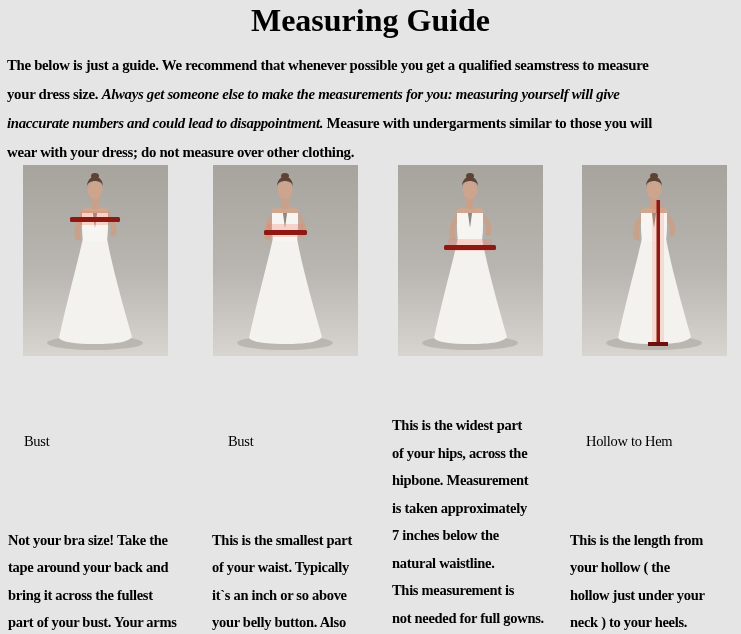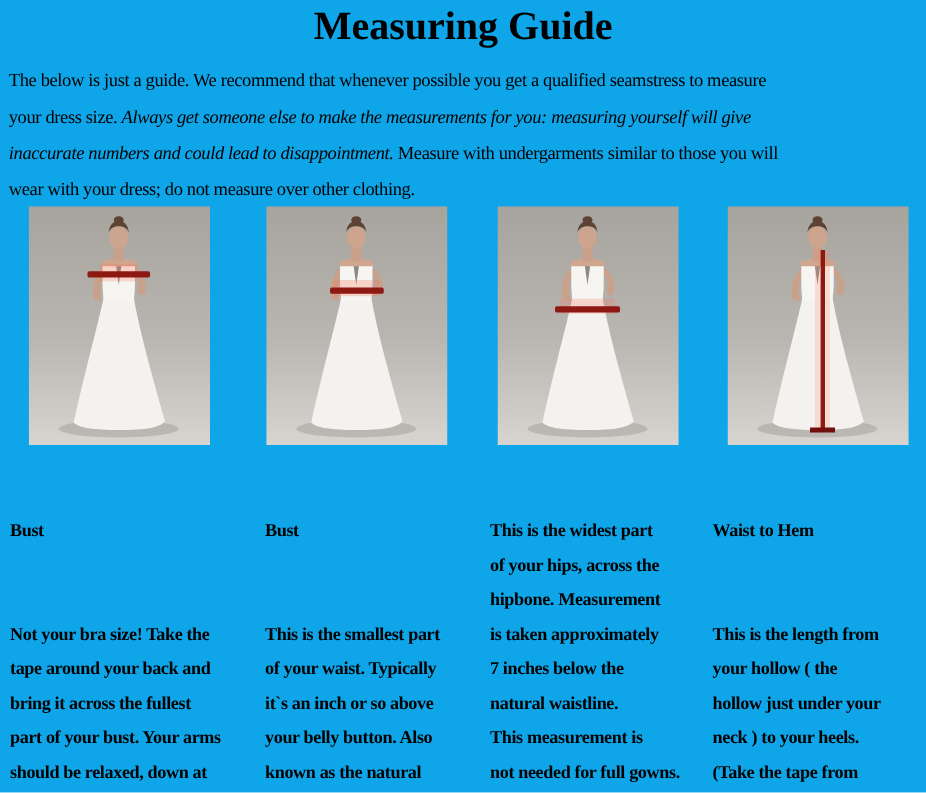--- a/index.html
+++ b/index.html
@@ -1,20 +1,20 @@
 <!DOCTYPE html>
 <html><head>
 <meta charset="utf-8">
 <style>
   html, body { margin: 0; padding: 0; background: #ffffff; }
   .page {
     position: relative;
     width: 741px;
     height: 634px;
-    background: #0ea5e9;
+    background: #e5e5e5;
     color: #000000;
     font-family: "Liberation Serif", "DejaVu Serif", serif;
     overflow: hidden;
   }
   .title {
     position: absolute;
     top: 2px;
     left: 0;
     width: 100%;
     margin: 0;
@@ -23,21 +23,21 @@
     font-weight: bold;
     letter-spacing: 0px;
   }
   .intro {
     position: absolute;
     top: 51px;
     left: 7px;
     width: 730px;
     margin: 0;
     font-size: 14.8px;
-    font-weight: normal;
+    font-weight: bold;
     line-height: 29px;
     letter-spacing: -0.3px;
     white-space: pre-line;
   }
   .intro em { font-style: italic; }
   .photo {
     position: absolute;
     top: 165px;
     width: 145px;
     height: 191px;
@@ -50,24 +50,24 @@
   .col {
     position: absolute;
     top: 357px;
     font-size: 14.5px;
     font-weight: bold;
     line-height: 27.5px;
     letter-spacing: -0.3px;
     white-space: pre;
   }
   .col h3 {
-    margin: 0;
+    margin: 16px;
     font-size: inherit;
     line-height: inherit;
-    font-weight: bold;
+    font-weight: normal;
   }
   .col .body { white-space: pre; }
   #col-bust   { left: 8px; }
   #col-waist  { left: 212px; }
   #col-hips   { left: 392px; }
   #col-hollow { left: 570px; }
   .defs-holder { position: absolute; width: 0; height: 0; overflow: hidden; }
 </style>
 </head>
 <body>
@@ -195,21 +195,21 @@
 of your hips, across the
 hipbone. Measurement
 is taken approximately
 7 inches below the
 natural waistline.
 This measurement is
 not needed for full gowns.</div>
   </div>
 
   <div class="col" id="col-hollow">
-    <h3>Waist to Hem</h3>
+    <h3>Hollow to Hem</h3>
     <div class="body">This is the length from
 your hollow ( the
 hollow just under your
 neck ) to your heels.
 (Take the tape from
 your front, with bare
 foot ). You should
 stand upright and your
  feet should keep together</div>
   </div>

